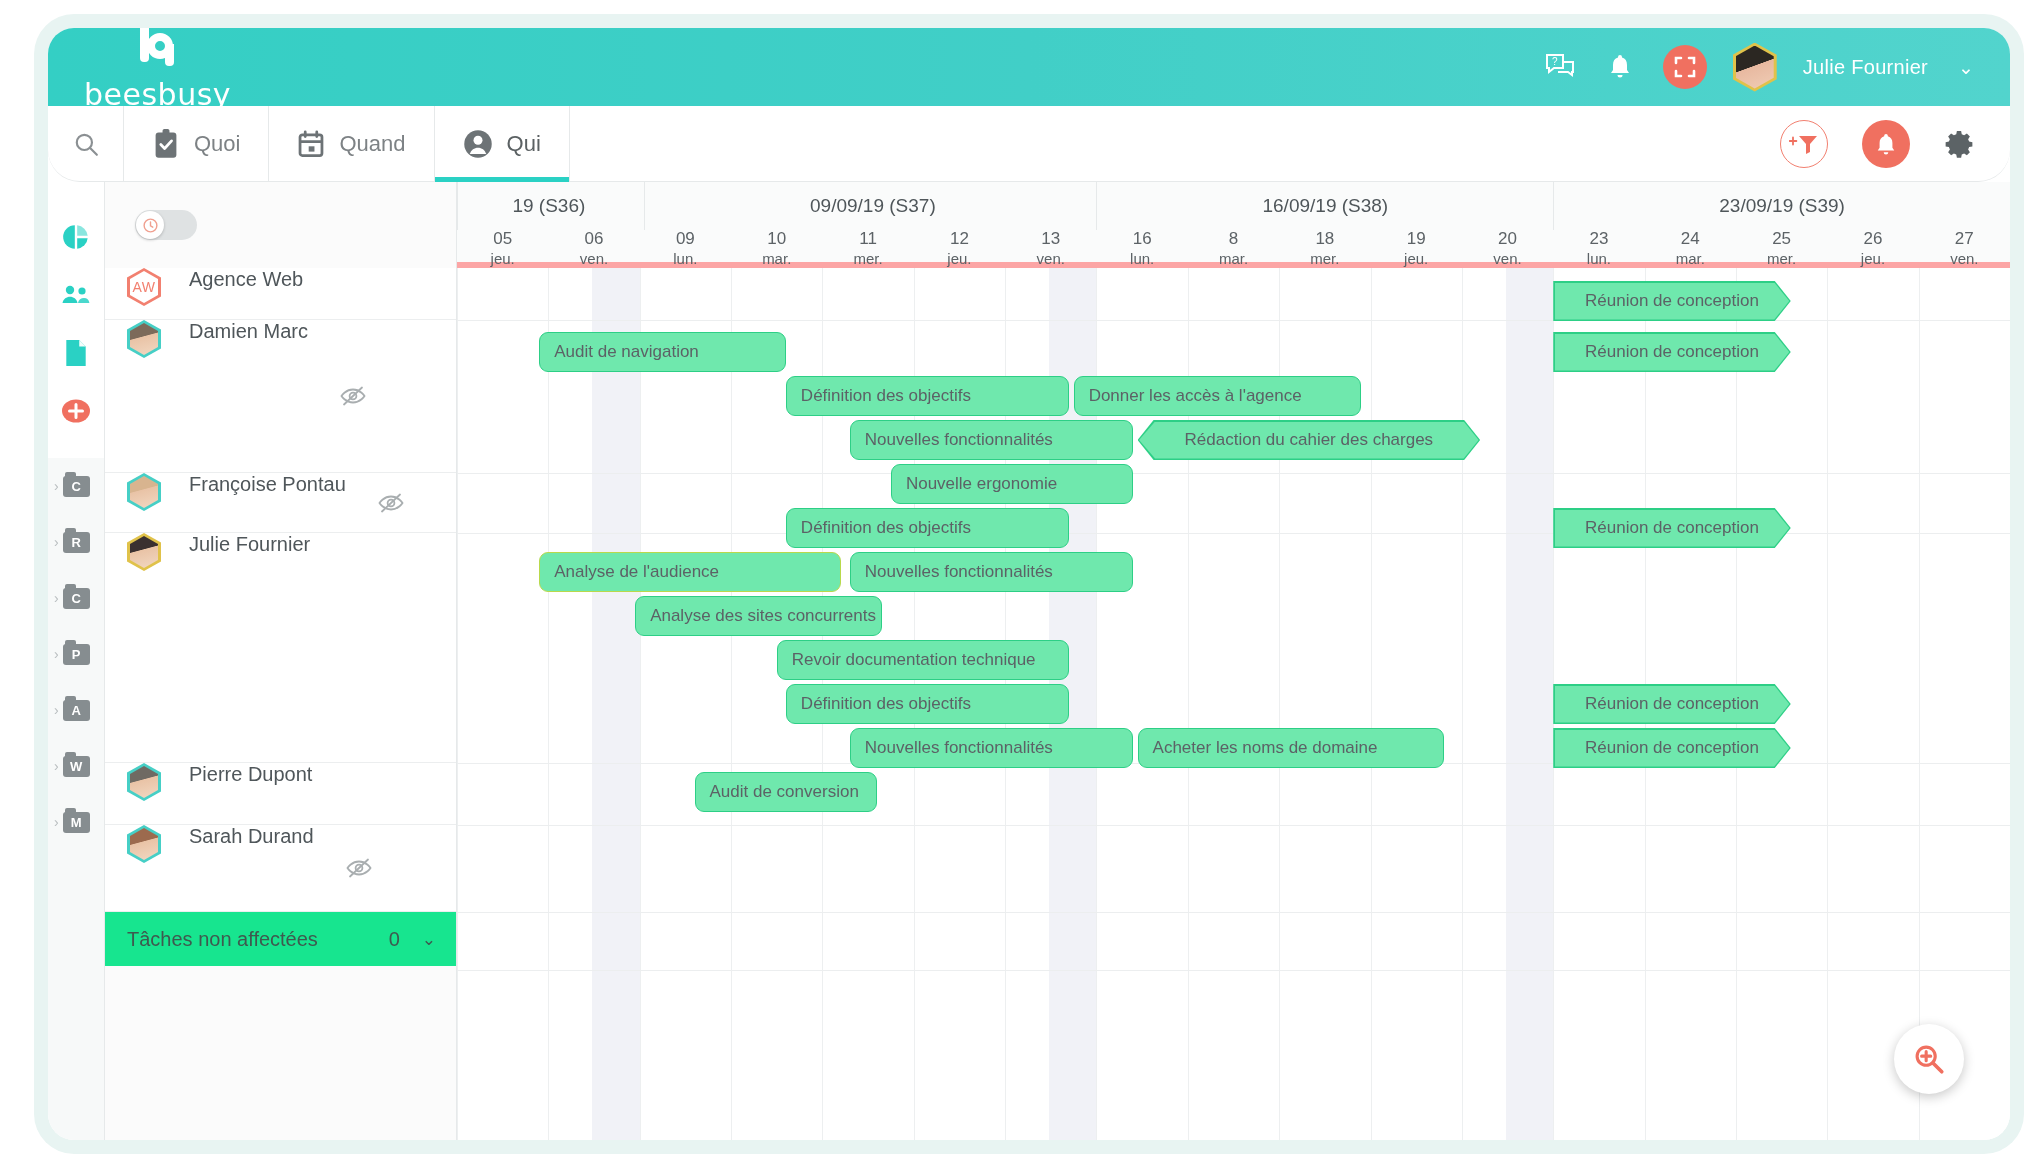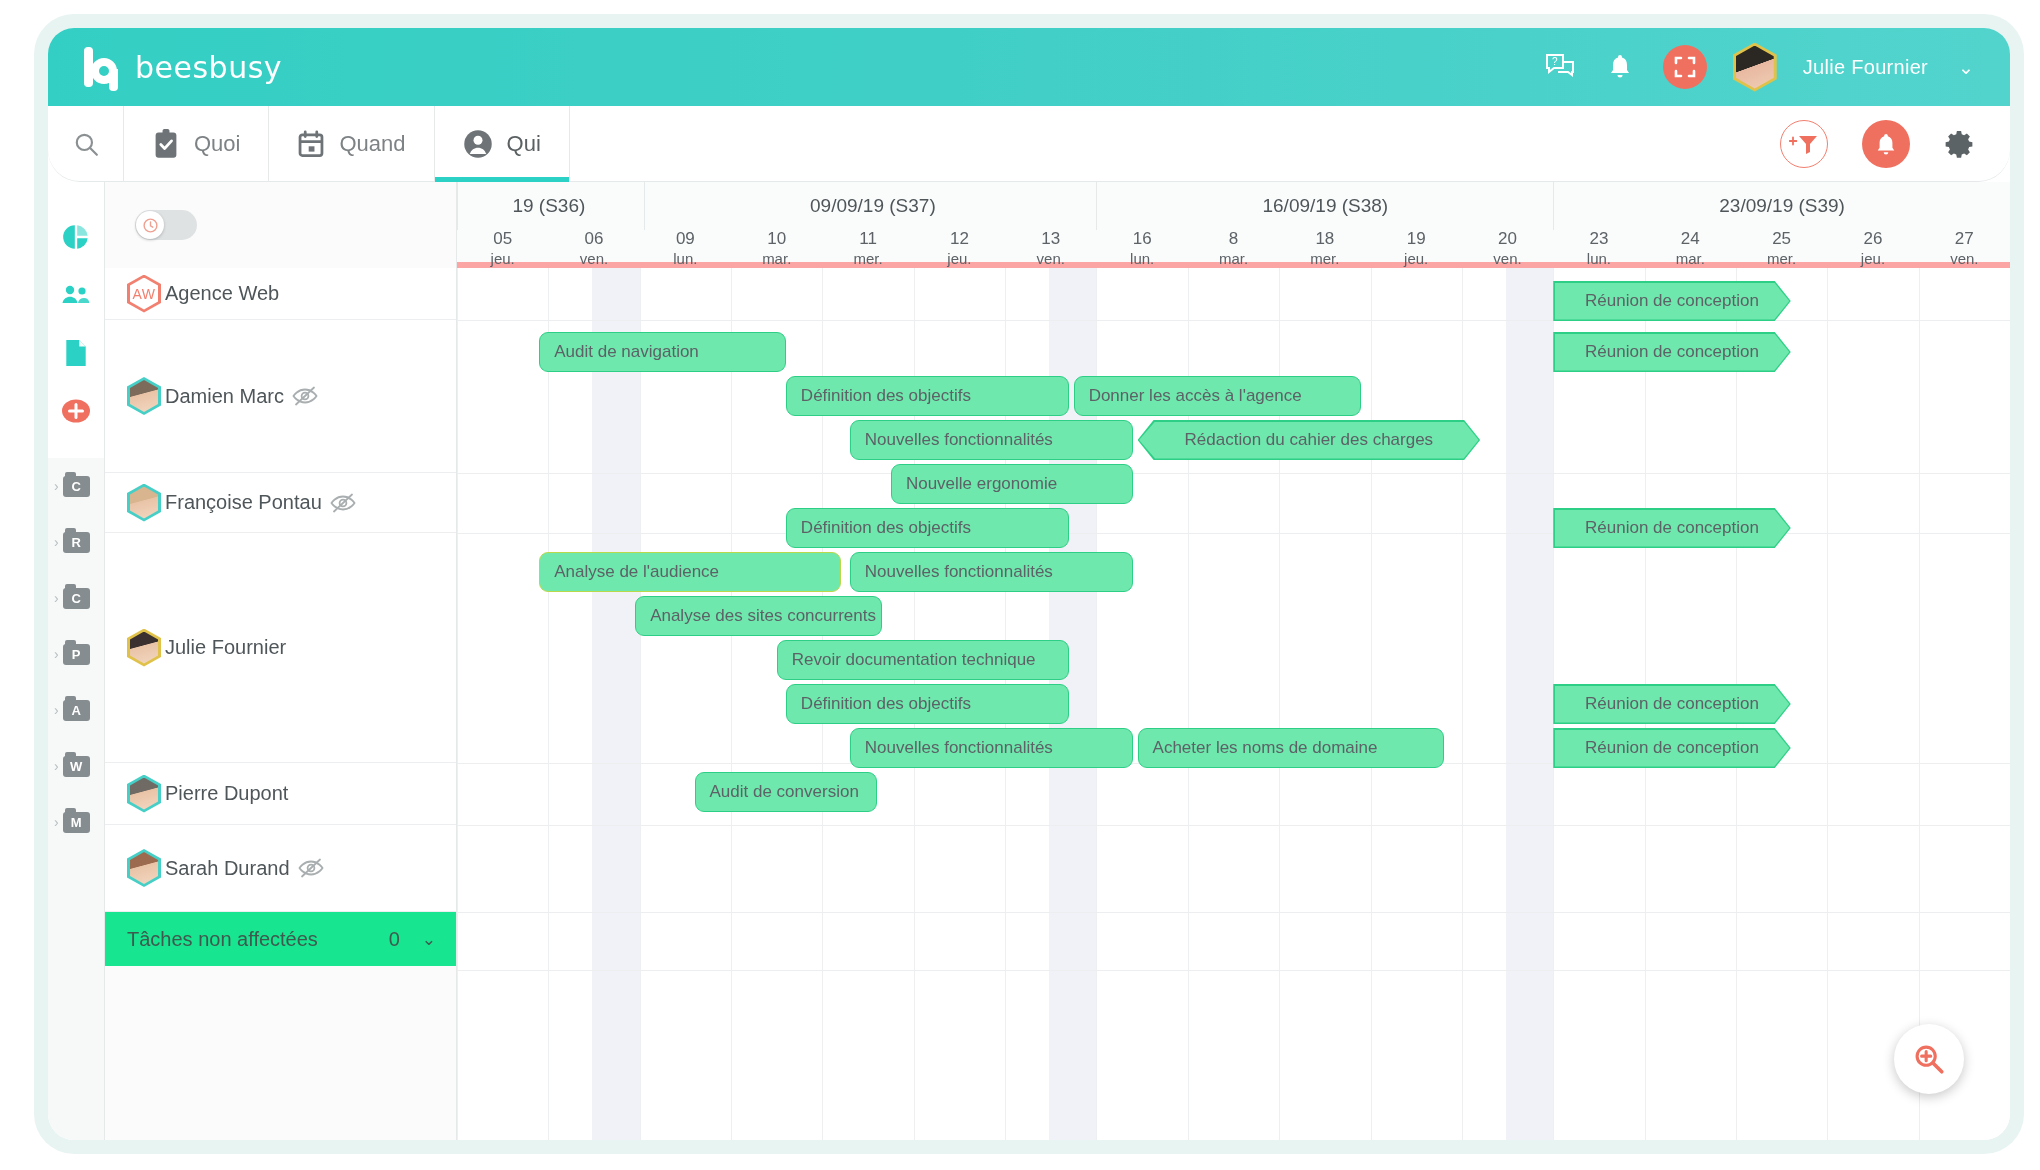--- a/index.html
+++ b/index.html
@@ -21,21 +21,21 @@
     overflow: hidden;
   }
 
   
   #topbar {
     position: absolute; left: 0; top: 0;
     width: 100%; height: 78px;
     background: linear-gradient(90deg, #34cfc4 0%, #41cfc7 50%, #52d4cd 100%);
     display: flex; align-items: center;
   }
-  #logo-wrap { display: flex; align-items: center; margin-left: 36px; gap: 15px; }
+  #logo-wrap { display: flex; align-items: center; margin-left: 36px; gap: 15px; flex-direction: column; }
   .logo-mark { width: 36px; height: 40px; position: relative; }
   .logo-mark .lm-stem {
     position:absolute; left:0; top:0; width:9px; height:40px;
     background:#fff; border-radius:4px;
   }
   .logo-mark .lm-ring {
     position:absolute; left:7px; top:11px; width:26px; height:26px;
     border:8px solid #fff; border-radius:50%;
   }
   .logo-mark .lm-tail {
@@ -138,21 +138,21 @@
     width:62px; height:30px; border-radius:16px; background:#dfe2e3;
     position:relative; cursor:pointer;
   }
   .toggle .knob {
     position:absolute; left:1px; top:1px; width:28px; height:28px; border-radius:50%;
     background:#fff; box-shadow:0 1px 3px rgba(0,0,0,.22);
     display:flex; align-items:center; justify-content:center;
   }
   #res-list { }
   .res-row {
-    display:flex; align-items:center; gap:4px;
+    display:flex; gap:28px;
     padding-left:22px; border-bottom:1px solid #eceeef;
     background:#ffffff;
   }
   .res-hex {
     width:34px; height:38px; flex:none;
     clip-path: polygon(50% 0%, 100% 25%, 100% 75%, 50% 100%, 0% 75%, 0% 25%);
     display:flex; align-items:center; justify-content:center;
   }
   .res-hex .hx-in {
     width:28px; height:32px;

